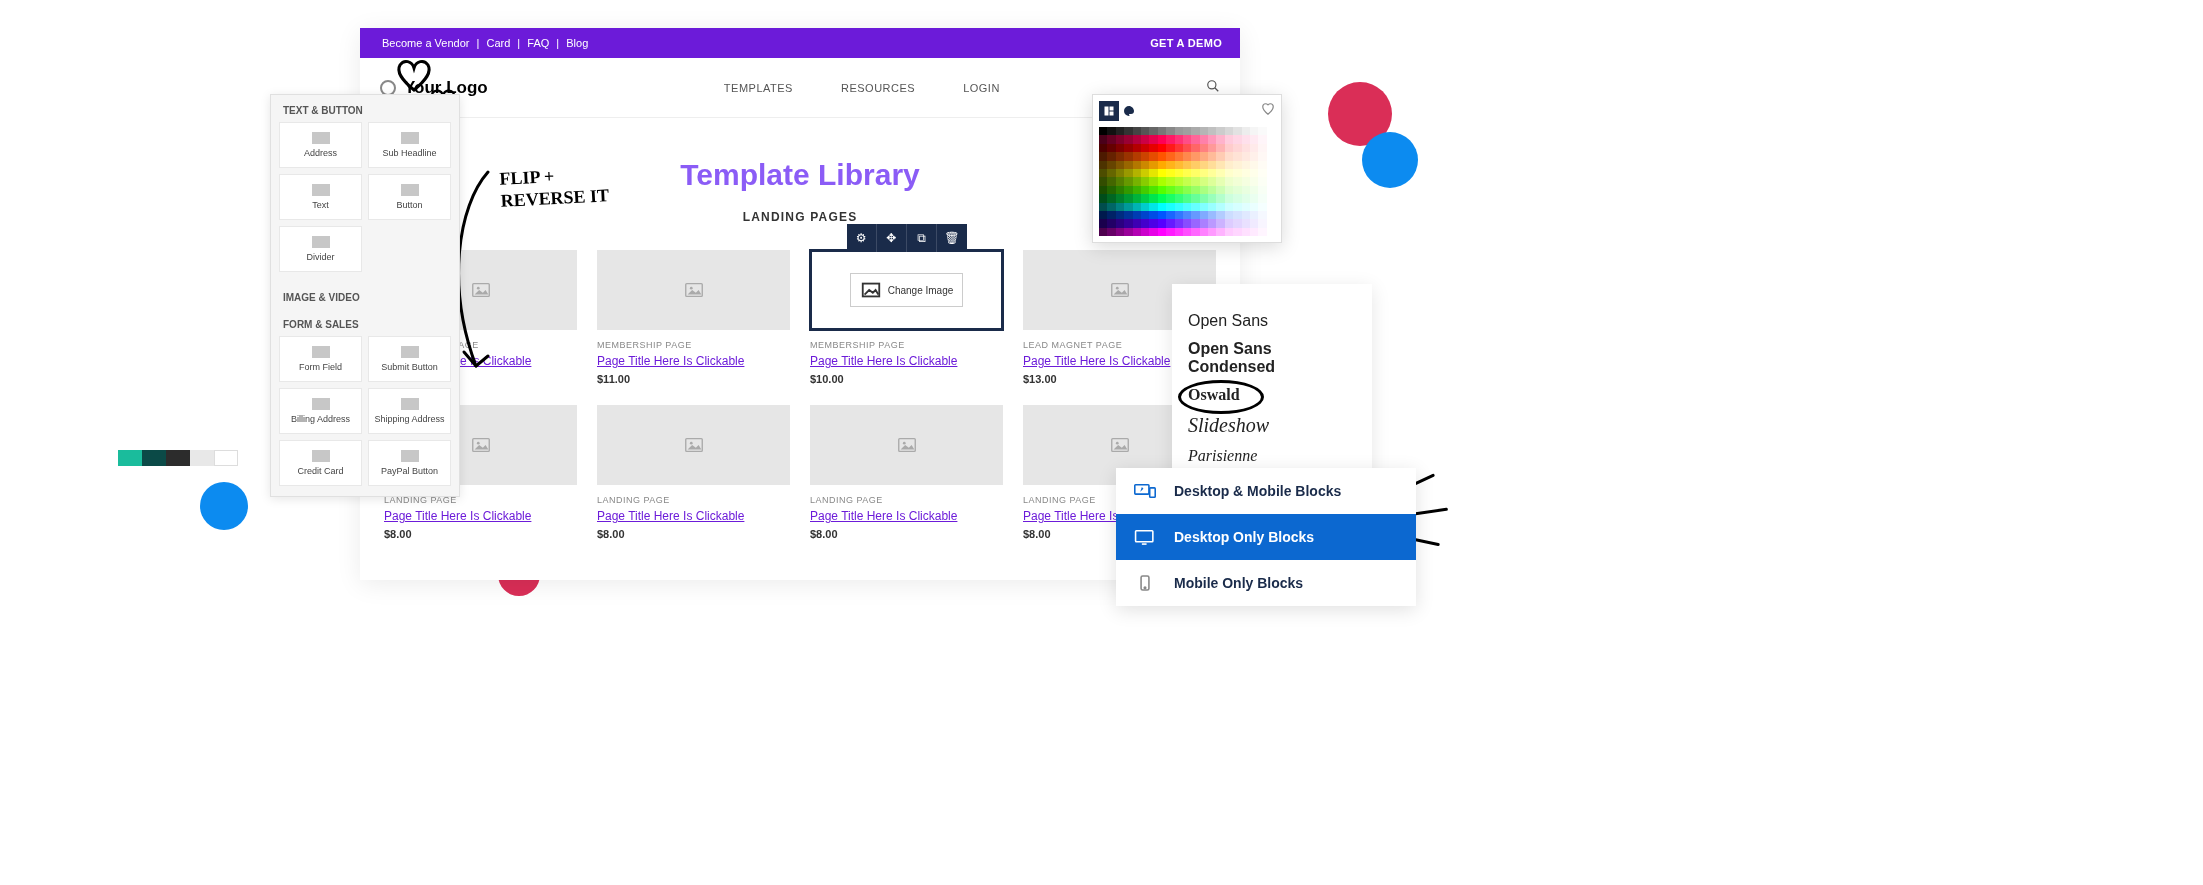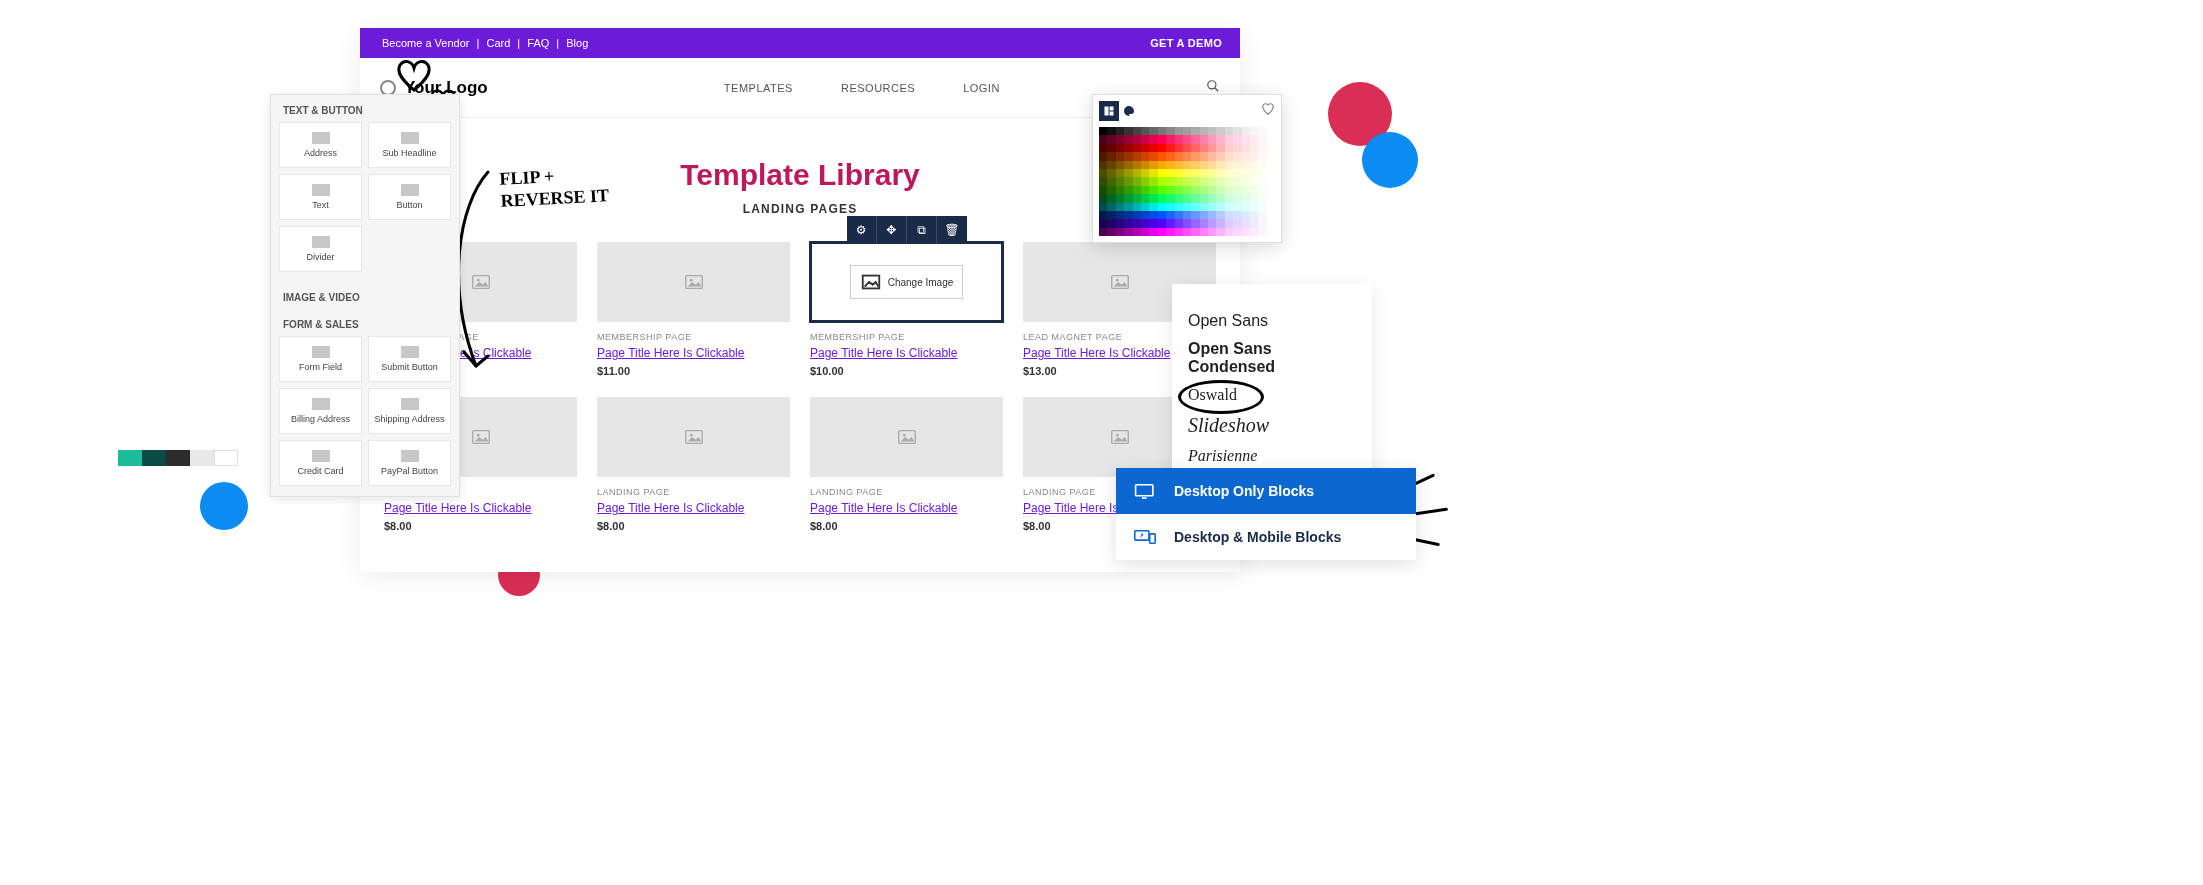--- a/index.html
+++ b/index.html
@@ -9,21 +9,21 @@
 .app{position:absolute;left:360px;top:28px;width:880px;background:#fff;box-shadow:0 4px 24px rgba(0,0,0,.08)}
 .topbar{background:#6c1bd9;color:#fff;display:flex;align-items:center;justify-content:space-between;padding:0 18px;height:30px;font-size:11px}
 .topbar .links a{color:#fff;text-decoration:none;margin:0 4px}
 .topbar .demo{font-weight:700;font-size:11px;letter-spacing:.3px}
 .nav{display:flex;align-items:center;height:60px;padding:0 20px;border-bottom:1px solid #eee}
 .logo{display:flex;align-items:center;gap:8px;font-weight:700;font-size:17px;margin-right:30px}
 .logo .circ{width:16px;height:16px;border:2px solid #888;border-radius:50%}
 .navlinks{display:flex;gap:48px;font-size:11px;color:#555;letter-spacing:.5px;flex:1;justify-content:center}
 .nav .search{font-size:14px;color:#555}
 .hero{text-align:center;padding:40px 0 26px}
-.hero h1{color:#be185d;font-size:30px;font-weight:700;margin-bottom:10px}
+.hero h1{color:#8b5cf6;font-size:30px;font-weight:700;margin-bottom:18px}
 .hero .sub{font-size:12px;color:#333;letter-spacing:1.2px;font-weight:700}
 .grid{display:grid;grid-template-columns:repeat(4,1fr);gap:20px;padding:0 24px 40px}
 .card{}
 .thumb{background:#e6e6e6;height:80px;display:flex;align-items:center;justify-content:center;color:#aaa;position:relative}
 .thumb svg{width:22px;height:22px;fill:#bbb}
 .card .cat{font-size:9px;color:#888;letter-spacing:.5px;margin-top:10px;text-transform:uppercase}
 .card .title{font-size:12px;color:#6c1bd9;text-decoration:underline;margin-top:4px;display:inline-block}
 .card .price{font-size:11px;color:#333;font-weight:700;margin-top:4px}
 .thumb.selected{background:#fff;border:2px solid #1a2b4a;box-shadow:0 0 0 1px #1a2b4a}
 .edbar{position:absolute;top:-28px;left:50%;transform:translateX(-50%);background:#1a2b4a;color:#fff;display:flex;gap:0;height:28px;width:120px}
@@ -51,21 +51,21 @@
 .picker .tabs .tb{width:20px;height:20px;display:flex;align-items:center;justify-content:center;background:#1a2b4a;color:#fff}
 .picker .tabs .tb2{background:#fff;color:#1a2b4a}
 .swatches{display:grid;grid-template-columns:repeat(21,1fr);gap:0}
 .swatches div{width:100%;aspect-ratio:1}
 
 
 .fonts{position:absolute;left:1172px;top:284px;width:200px;background:#fff;box-shadow:0 4px 18px rgba(0,0,0,.1);padding:18px 16px}
 .fonts .f{margin:10px 0;font-size:16px;color:#222}
 .fonts .f1{font-family:Arial}
 .fonts .f2{font-family:"Arial Narrow",Arial;font-stretch:condensed;font-weight:700}
-.fonts .f3{font-family:Impact;font-weight:400;position:relative}
+.fonts .f3{font-family:Impact;font-weight:700;position:relative}
 .fonts .f3 .ring{position:absolute;left:-10px;top:-6px;width:86px;height:34px;border:3px solid #000;border-radius:50%}
 .fonts .f4{font-family:"Brush Script MT",cursive;font-style:italic;font-size:20px}
 .fonts .f5{font-family:"Times New Roman",serif;font-style:italic;font-size:16px}
 
 
 .blocks{position:absolute;left:1116px;top:468px;width:300px;background:#fff;box-shadow:0 4px 18px rgba(0,0,0,.12)}
 .blocks .row{display:flex;align-items:center;gap:18px;padding:14px 18px;font-size:14px;font-weight:700;color:#1a2b4a}
 .blocks .row.sel{background:#0c68d0;color:#fff}
 .blocks .ic{width:22px;height:18px}
 
@@ -563,28 +563,35 @@
 
 <div class="fonts">
   <div class="f f1">Open Sans</div>
   <div class="f f2">Open Sans Condensed</div>
   <div class="f f3"><span>Oswald</span><span class="ring"></span></div>
   <div class="f f4">Slideshow</div>
   <div class="f f5">Parisienne</div>
 </div>
 
 <div class="blocks">
-  <div class="row sel">
-    <svg class="ic" viewBox="0 0 28 20" fill="none" stroke="#fff" stroke-width="2">
-        <rect x="2" y="2" width="22" height="14" rx="1"></rect>
-        <line x1="10" y1="19" x2="16" y2="19"></line>
-      </svg>
-    <span>Desktop Only Blocks</span>
-  </div>
   <div class="row">
     <svg class="ic" viewBox="0 0 28 20" fill="none" stroke="#0c68d0" stroke-width="2">
         <rect x="1" y="2" width="18" height="12" rx="1"></rect>
         <rect x="20" y="6" width="7" height="12" rx="1"></rect>
         <path d="M10 5 L12 7 L8 11" fill="#0c68d0" stroke="none"></path>
       </svg>
     <span>Desktop &amp; Mobile Blocks</span>
   </div>
+  <div class="row sel">
+    <svg class="ic" viewBox="0 0 28 20" fill="none" stroke="#fff" stroke-width="2">
+        <rect x="2" y="2" width="22" height="14" rx="1"></rect>
+        <line x1="10" y1="19" x2="16" y2="19"></line>
+      </svg>
+    <span>Desktop Only Blocks</span>
+  </div>
+  <div class="row">
+    <svg class="ic" viewBox="0 0 28 20" fill="none" stroke="#888" stroke-width="2">
+        <rect x="9" y="1" width="10" height="18" rx="2"></rect>
+        <circle cx="14" cy="16" r="1" fill="#888"></circle>
+      </svg>
+    <span>Mobile Only Blocks</span>
+  </div>
 </div>
 
 </body></html>

